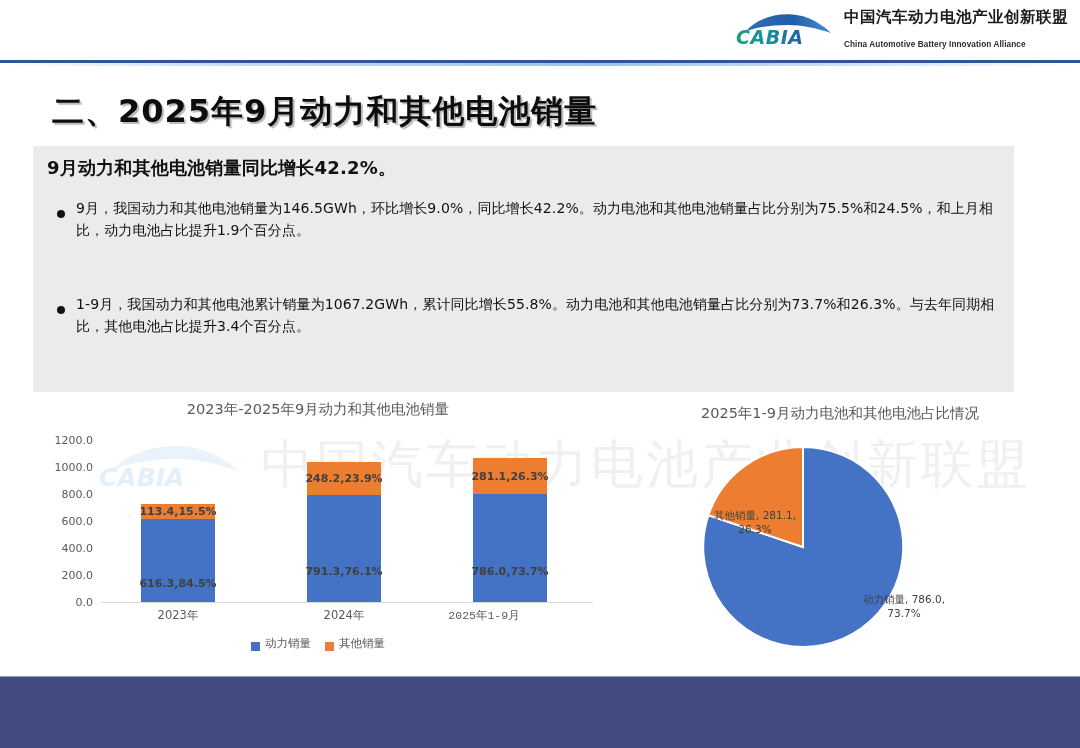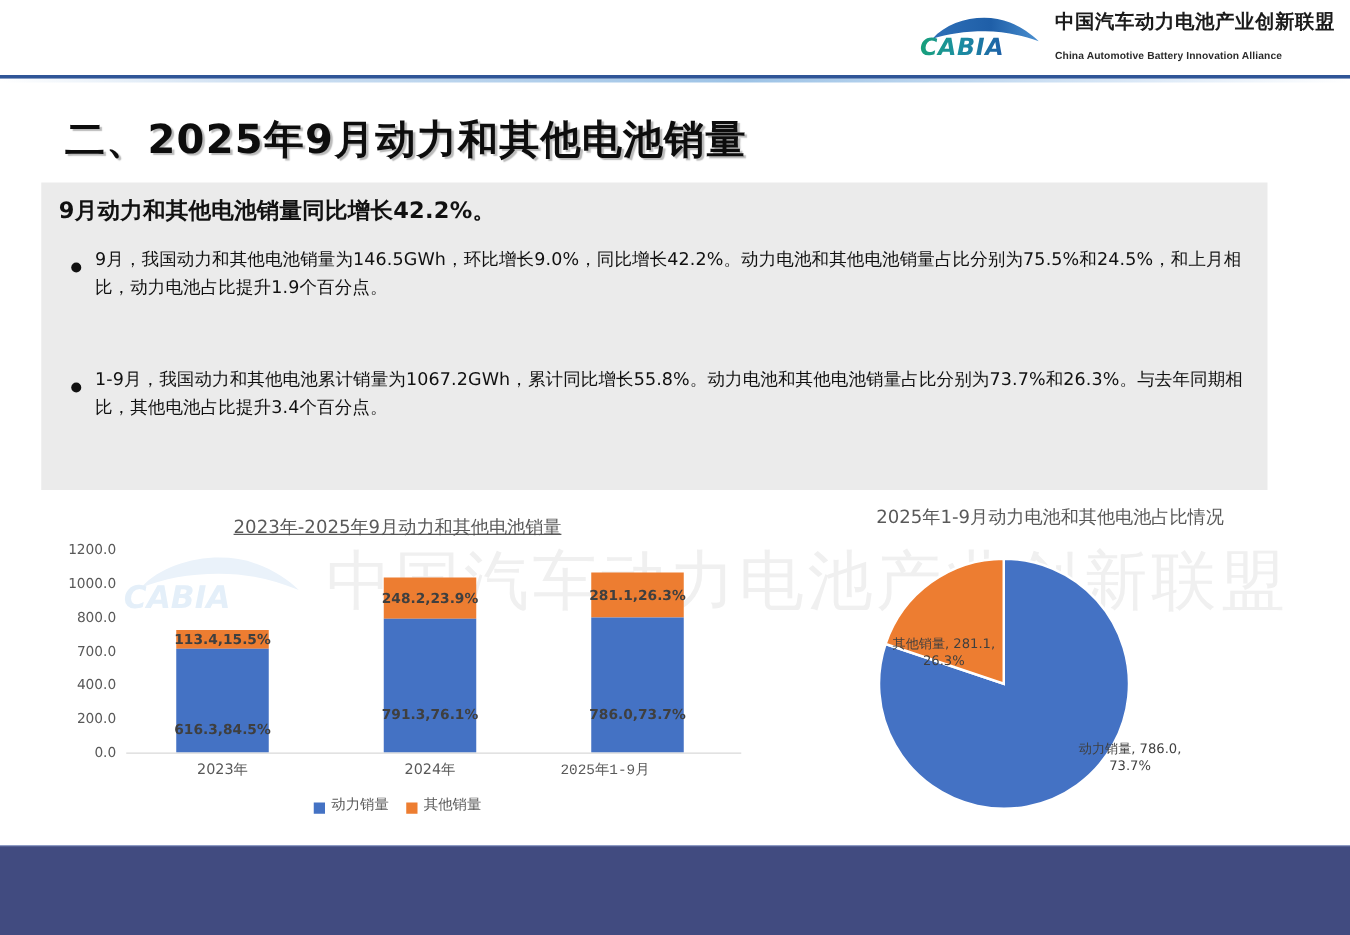--- a/index.html
+++ b/index.html
@@ -41,21 +41,21 @@
   .bullet .txt{font-size:14px;line-height:1.55;color:#111;
                font-family:"DejaVu Sans",sans-serif;letter-spacing:.1px;}
   .b1{left:24px;top:52px;width:952px;}
   .b2{left:24px;top:148px;width:952px;}
 
   
   .charts{position:absolute;left:0;top:396px;width:1080px;height:278px;}
   .chart-title{font-size:14.5px;color:#595959;font-family:"DejaVu Sans",sans-serif;text-align:center;}
 
   .bar-chart{position:absolute;left:33px;top:4px;width:570px;height:272px;}
-  .bar-chart .chart-title{position:absolute;left:0;top:12px;width:570px;text-decoration:underline;}
+  .bar-chart .chart-title{position:absolute;left:0;top:0;width:570px;}
 
   
   .watermark{position:absolute;left:60px;top:22px;width:960px;height:86px;
              pointer-events:none;display:flex;align-items:center;gap:18px;overflow:hidden;}
   .wm-logo{width:150px;height:58px;position:relative;flex:0 0 auto;}
   .wm-text{font-family:"DejaVu Sans",sans-serif;font-size:52px;color:#f0f0f0;
            letter-spacing:3px;white-space:nowrap;}
 
   .plot{position:absolute;left:68px;top:40px;width:490px;height:162px;}
   .axis-line{position:absolute;left:68px;top:202px;width:492px;height:1px;background:#d9d9d9;}
@@ -149,21 +149,21 @@
             <text x="6" y="50" font-family="DejaVu Sans, sans-serif" font-size="25" font-weight="bold" font-style="italic" fill="#e4eff9">CABIA</text>
           </svg>
         </div>
         <div class="wm-text">中国汽车动力电池产业创新联盟</div>
       </div>
 
       <div class="ytick-col">
         <div class="ytick" style="top:0%">1200.0</div>
         <div class="ytick" style="top:16.667%">1000.0</div>
         <div class="ytick" style="top:33.333%">800.0</div>
-        <div class="ytick" style="top:50%">700.0</div>
+        <div class="ytick" style="top:50%">600.0</div>
         <div class="ytick" style="top:66.667%">400.0</div>
         <div class="ytick" style="top:83.333%">200.0</div>
         <div class="ytick" style="top:100%">0.0</div>
       </div>
 
       <div class="plot">
 
         <div class="bar-col" style="left:40px;height:98.5px;justify-content:center;">
           <div class="seg other" style="height:15.3px;">
             <span>113.4,15.5%</span>

